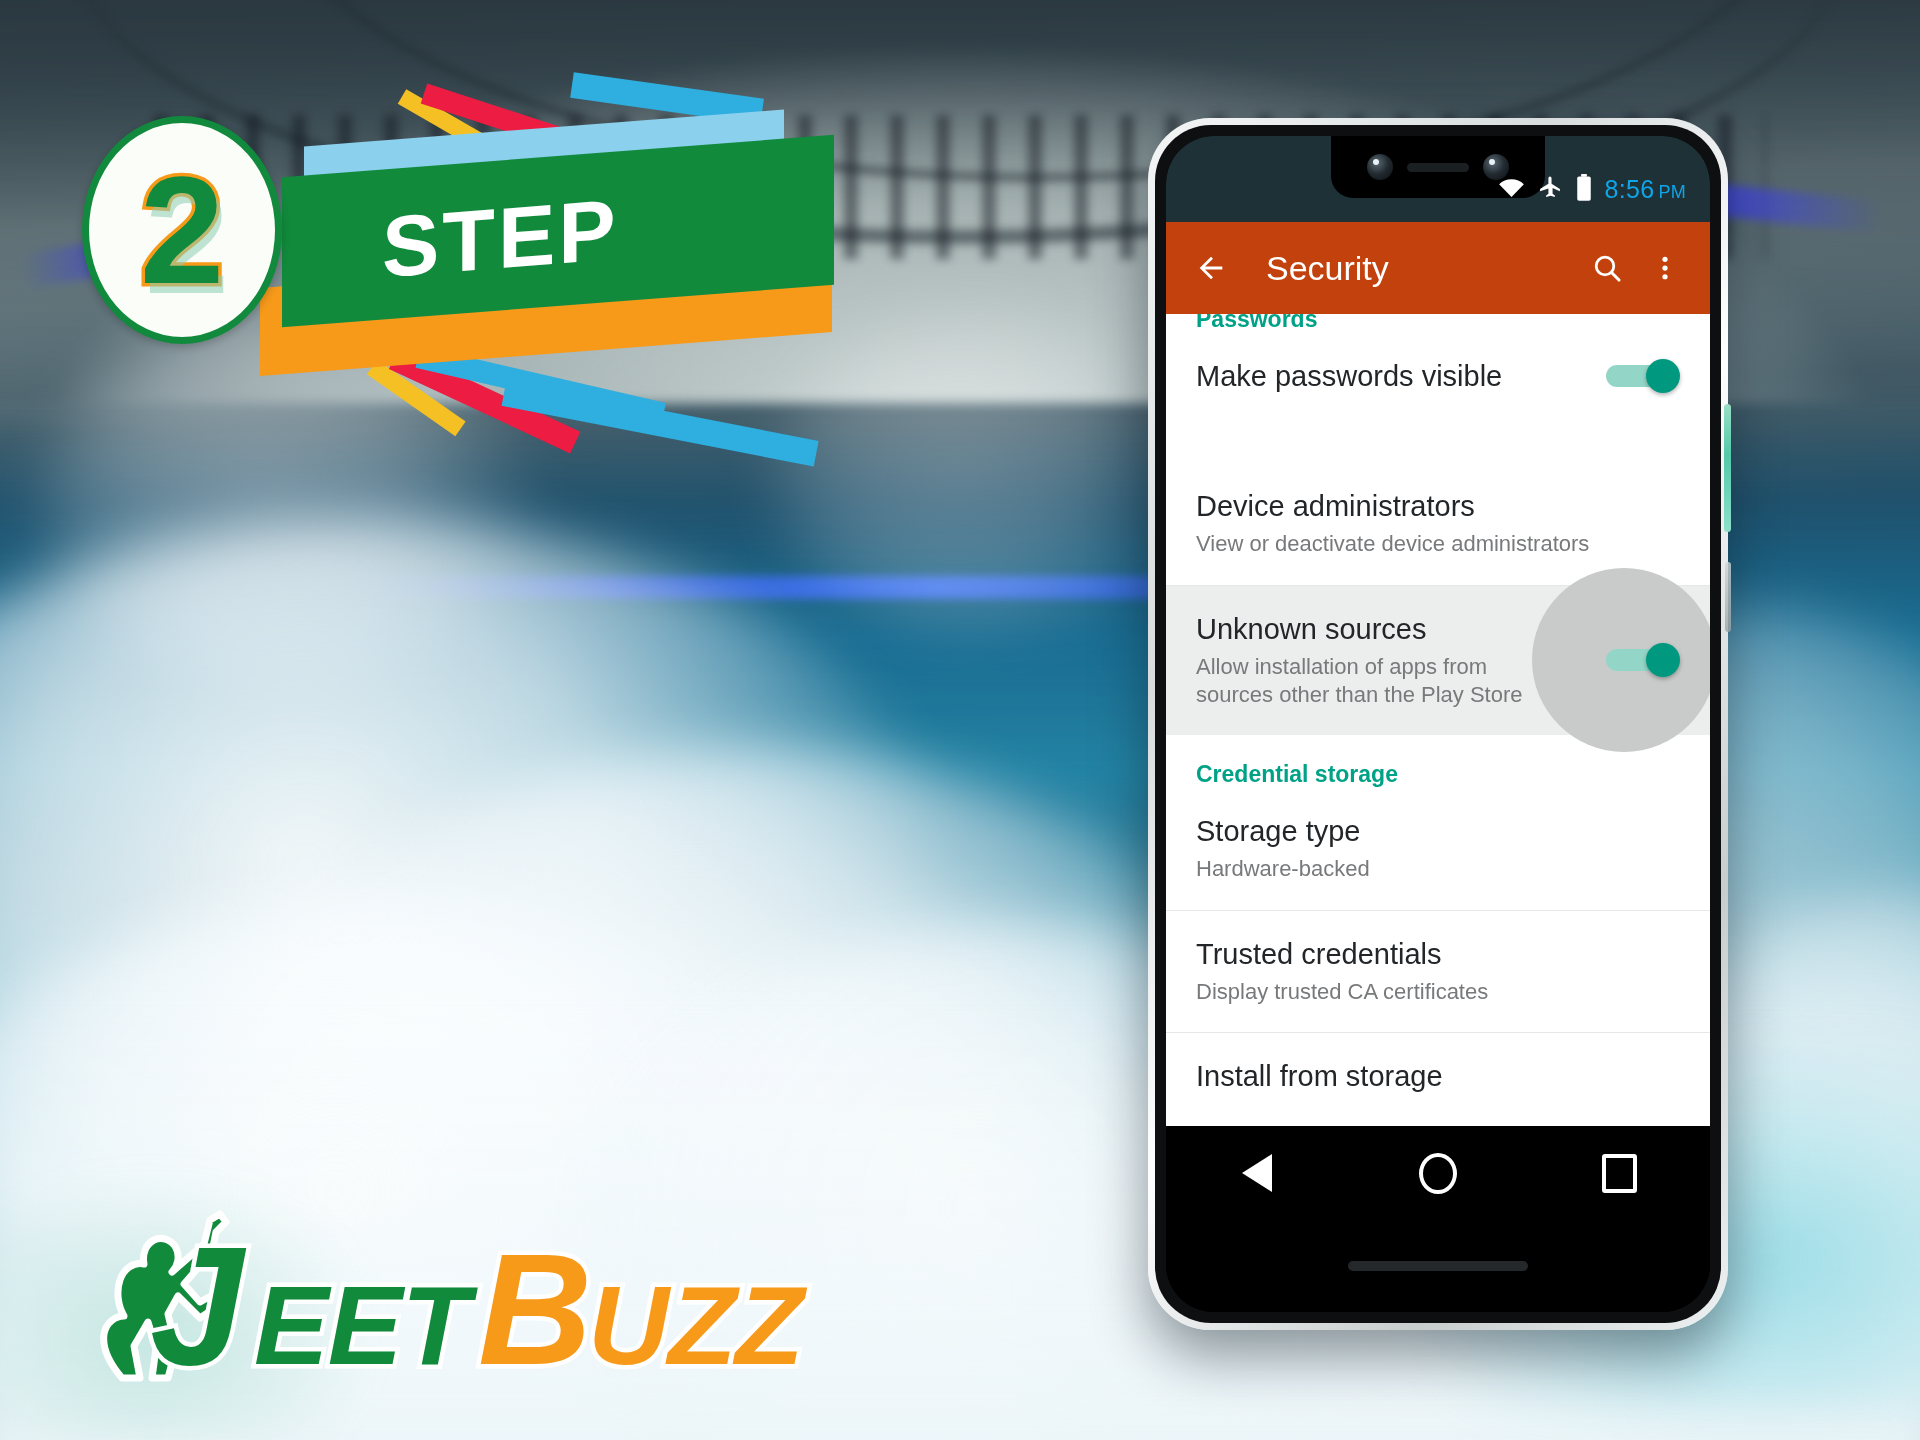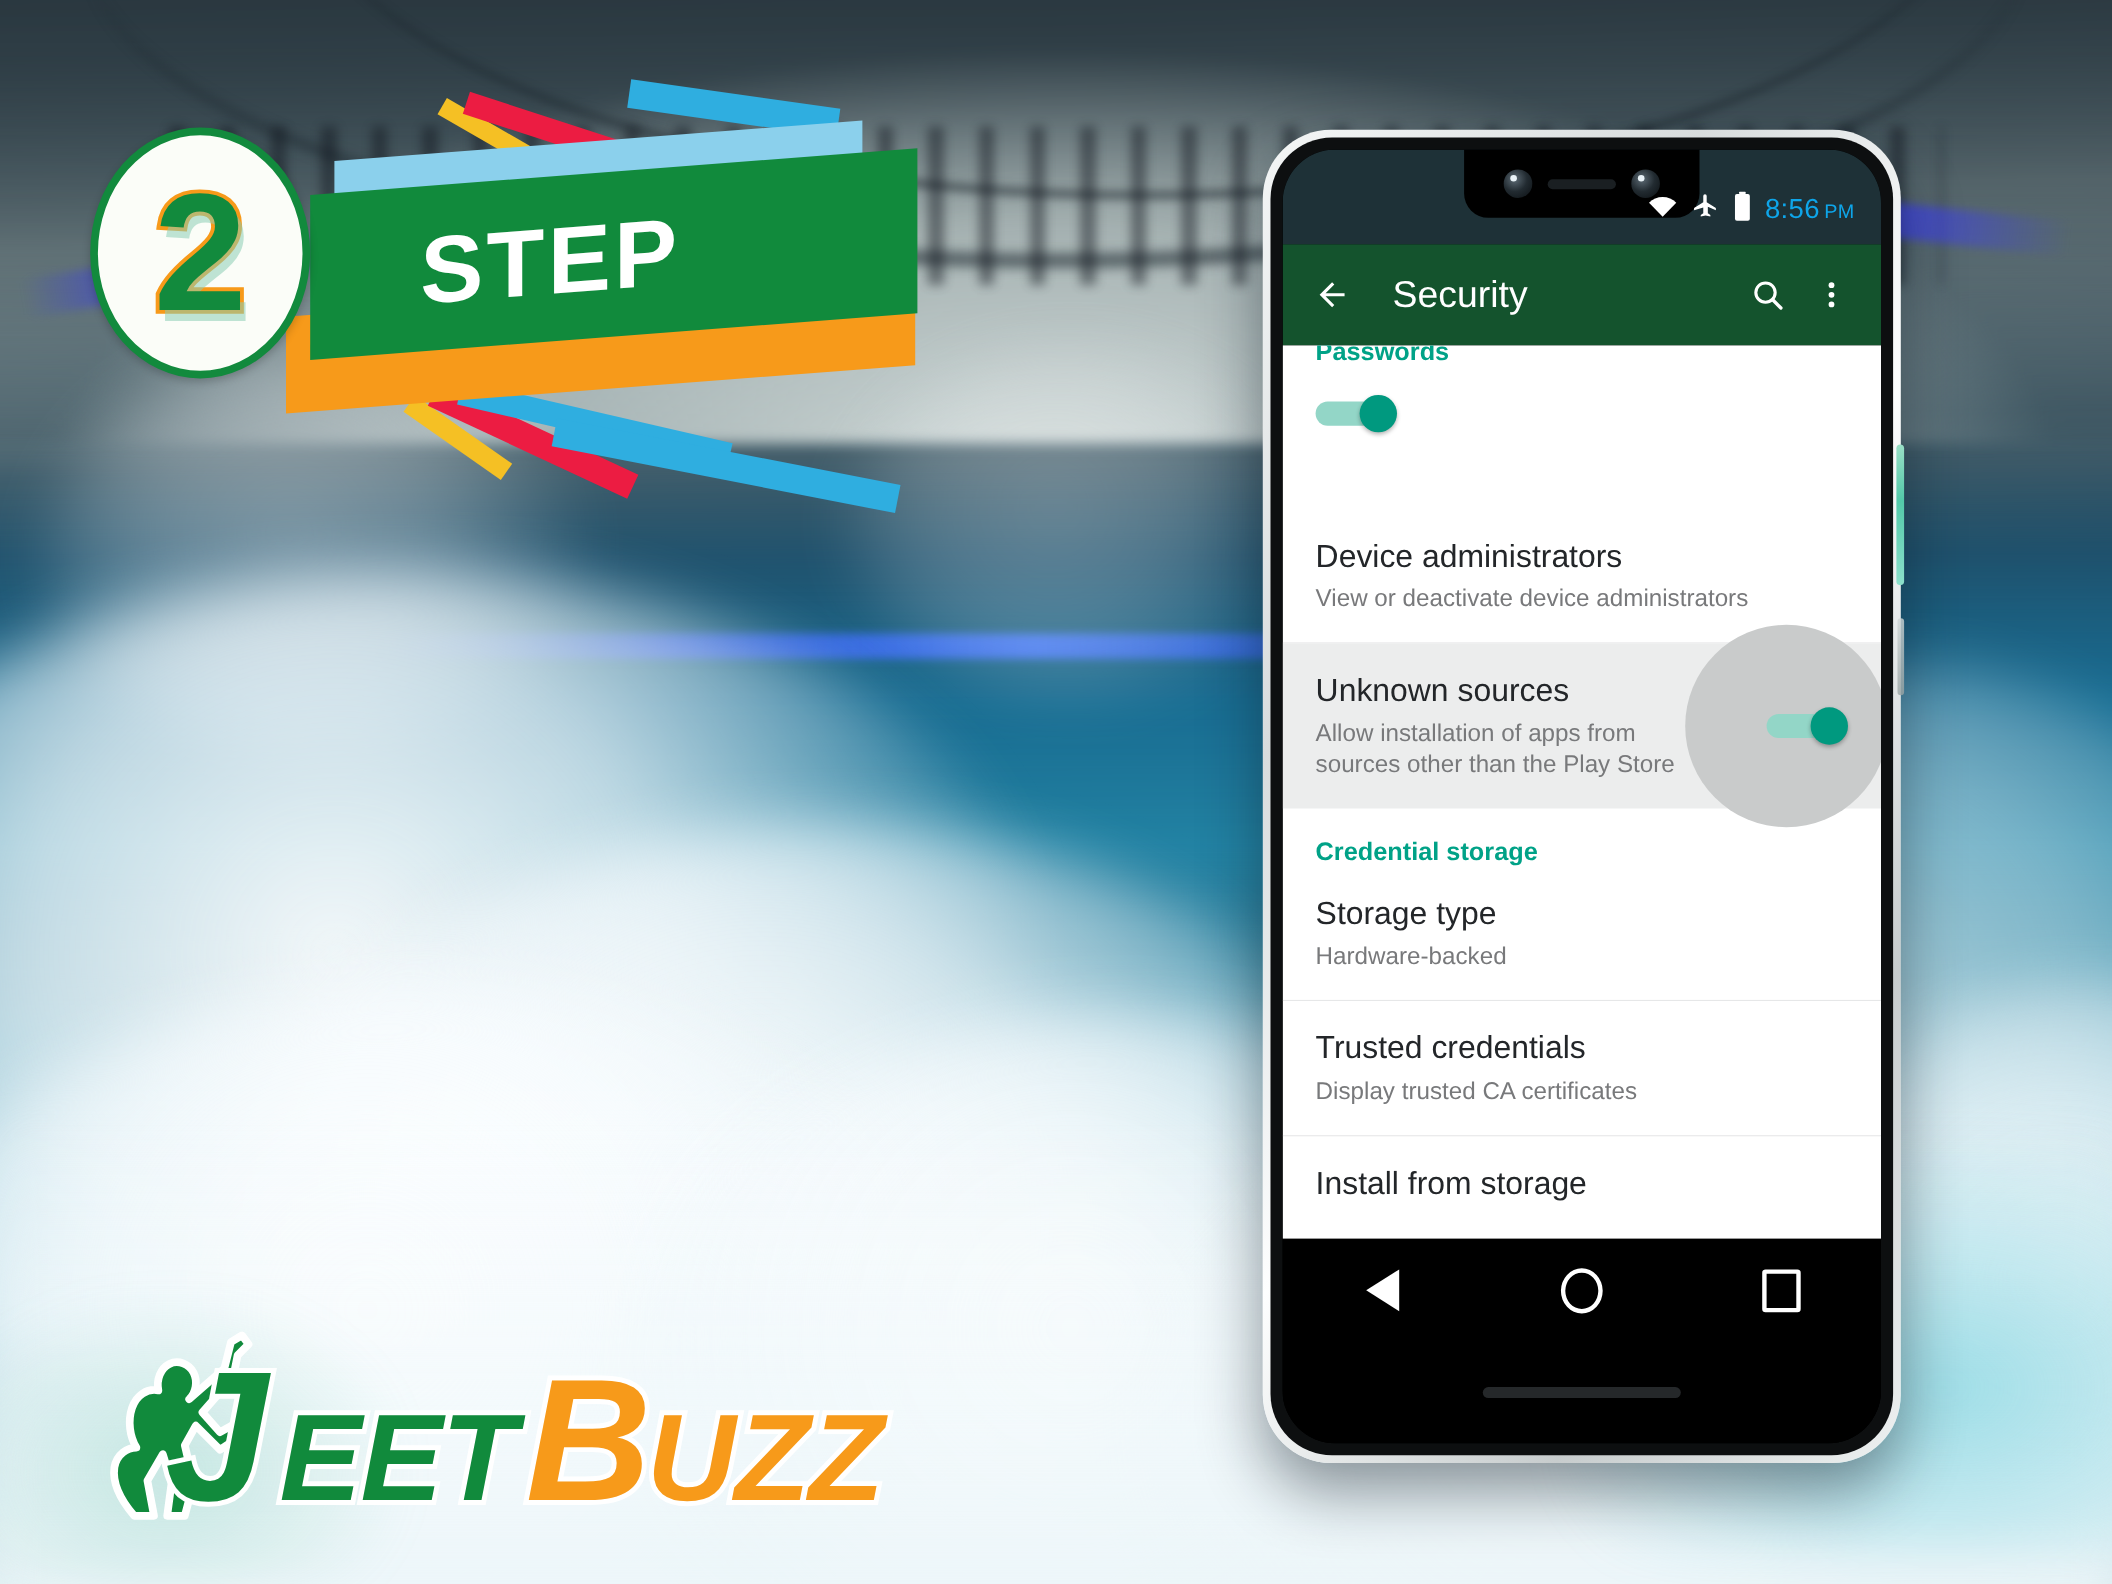--- a/index.html
+++ b/index.html
@@ -379,21 +379,21 @@
     letter-spacing:.3px;
   }
   .st-ampm {
     font-size: 18px;
     margin-left: 4px;
   }
 
   
   .appbar {
     height: 92px;
-    background: #14532d;
+    background: #c2410c;
     display: flex;
     align-items: center;
     padding: 0 22px;
     flex: none;
     box-sizing: border-box;
     justify-content: center;
   }
   .appbar-title {
     color: #fff;
     font-size: 34px;
@@ -667,20 +667,23 @@
                   <circle cx="4" cy="19" r="2.1" fill="#fff"></circle>
                 </svg>
               </span>
             </div>
 
             <div class="content">
 
               <div class="section-header sh-passwords">Passwords</div>
 
               <div class="row with-toggle">
+                <div class="row-texts">
+                  <div class="row-title">Make passwords visible</div>
+                </div>
                 <div class="switch">
                   <div class="track"></div>
                     <div class="thumb"></div>
                 </div>
               </div>
 
               <div class="gap-block"></div>
 
 
               <div class="row">

